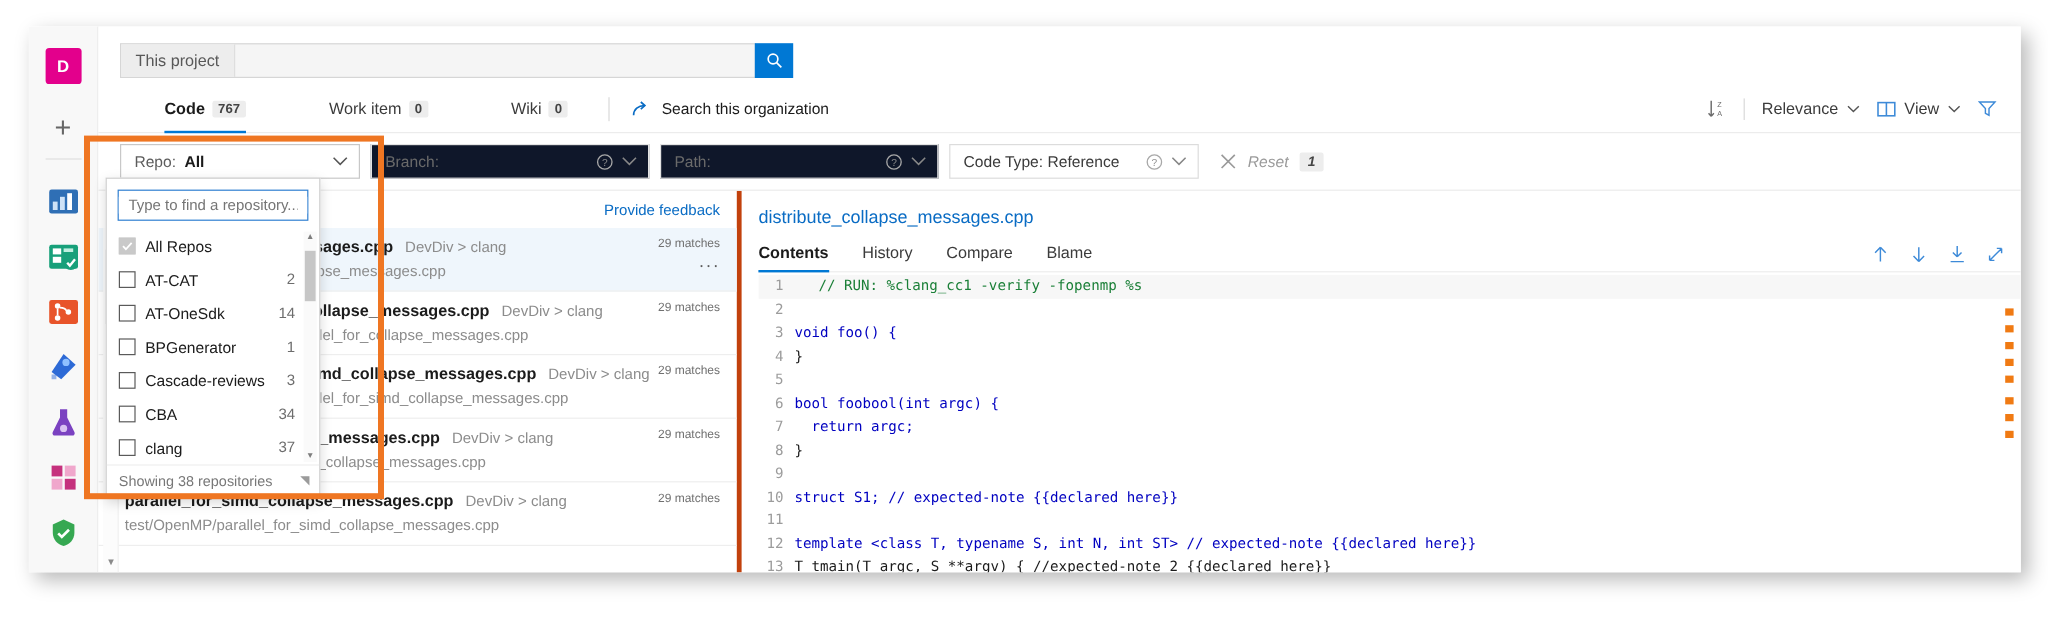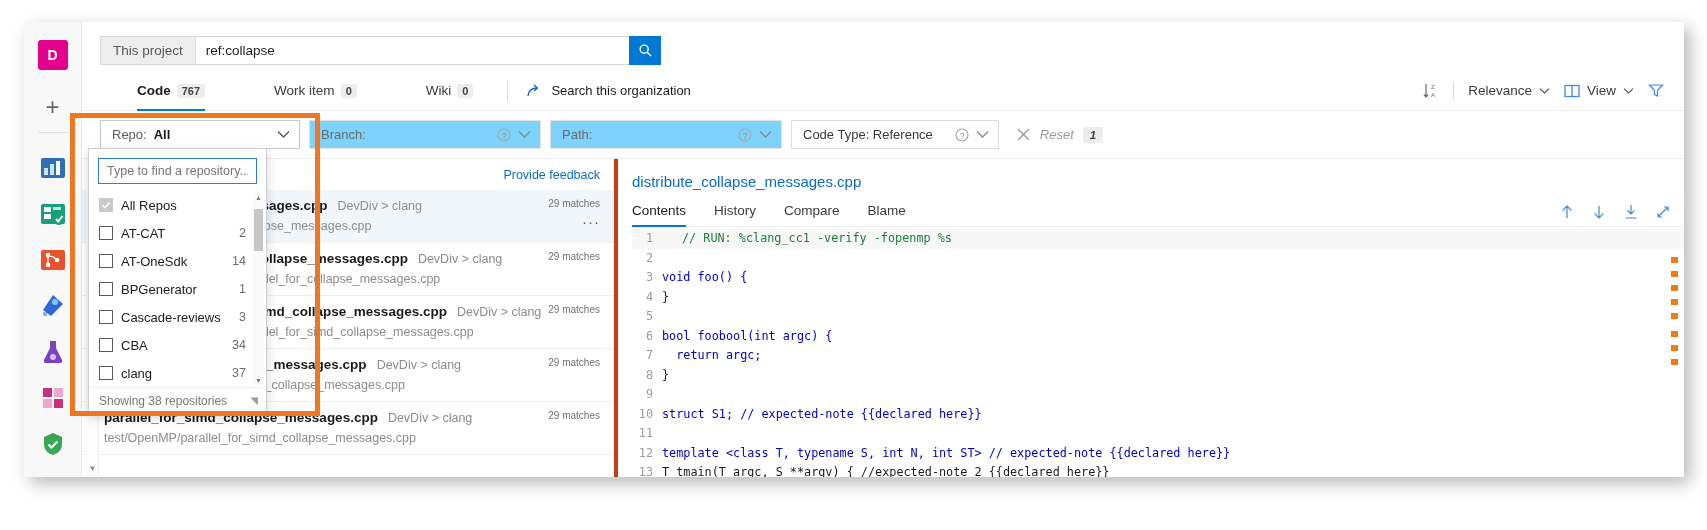--- a/index.html
+++ b/index.html
@@ -179,21 +179,21 @@
     position: relative;
     z-index: 3;
   }
   .fpill {
     height: 29px;
     display: flex; align-items: center;
     padding: 0 9px 0 11px;
     font-size: 13px;
     color: #6a6a6a;
     border: 1px solid #e3e3e3;
-    background: #7dd3fc;
+    background: #0f172a;
     cursor: pointer;
     gap: 7px;
     white-space: nowrap;
   }
   .fpill.repo {
     background: #fff;
     border: 1px solid #c8c8c8;
     width: 200px;
     color: #333;
     position: relative;
@@ -294,21 +294,21 @@
     display: flex; gap: 28px;
     margin-top: 13px;
     border-bottom: 1px solid #ededed;
     padding-right: 14px;
     align-items: center;
   }
   .vtab {
     font-size: 13.5px; color: #3b3b3b;
     padding-bottom: 8px; position: relative; cursor: pointer;
   }
-  .vtab.active { font-weight: 400; color: #1b1b1b; }
+  .vtab.active { font-weight: 700; color: #1b1b1b; }
   .vtab.active::after {
     content:""; position:absolute; left:0; right:0; bottom:-1px; height:2px; background:#0078d4;
   }
   .vtab-actions {
     margin-left: auto; display: flex; gap: 18px; padding-bottom: 6px;
   }
   .code {
     flex: 1 1 auto;
     overflow: hidden;
     font-family: "DejaVu Sans Mono", monospace;
@@ -473,21 +473,20 @@
             <path d="M8.5 13.5l3 3 6-6" stroke="#ffffff" stroke-width="2.2" fill="none"></path>
           </svg>
       </div>
     </div>
 
     <div class="main">
 
       <div class="searchrow">
         <div class="searchbox">
           <div class="scope">This project</div>
-          <input class="qinput" type="text" value="ref:collapse" style="">
         </div>
         <button class="searchgo">
           <svg width="15" height="15" viewBox="0 0 16 16">
             <circle cx="6.6" cy="6.6" r="4.3" stroke="#ffffff" stroke-width="1.5" fill="none"></circle>
             <line x1="9.8" y1="9.8" x2="14" y2="14" stroke="#ffffff" stroke-width="1.5"></line>
           </svg>
         </button>
       </div>
 
       <div class="tabsrow">

